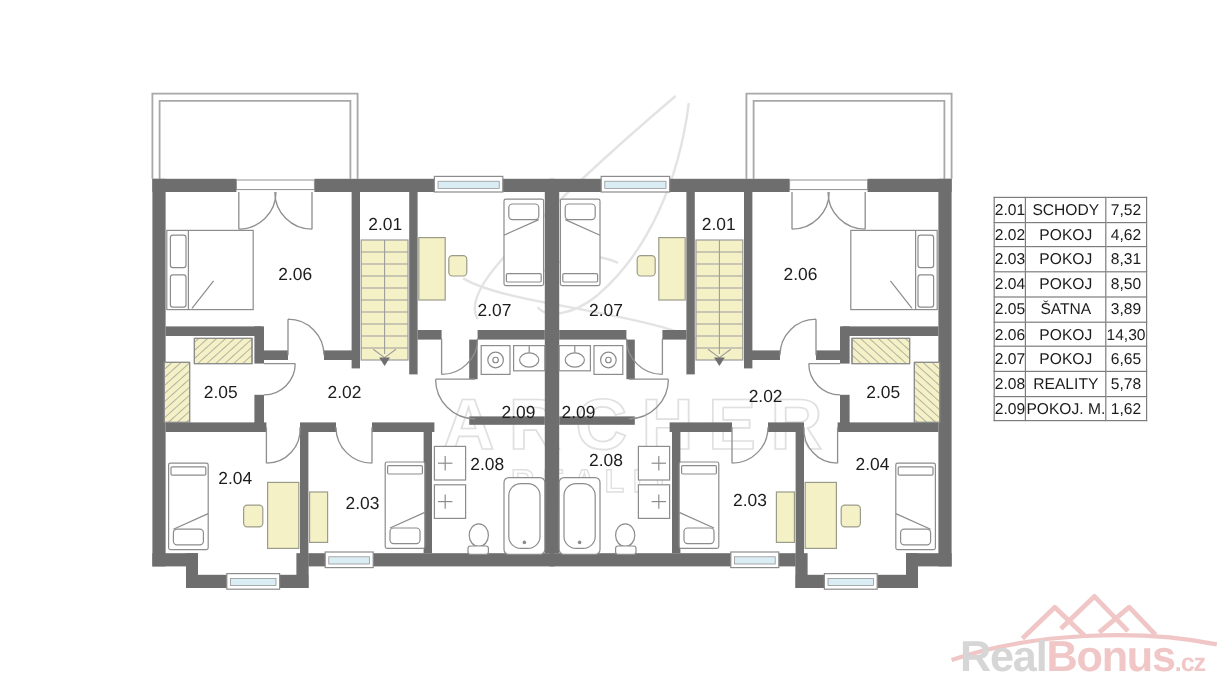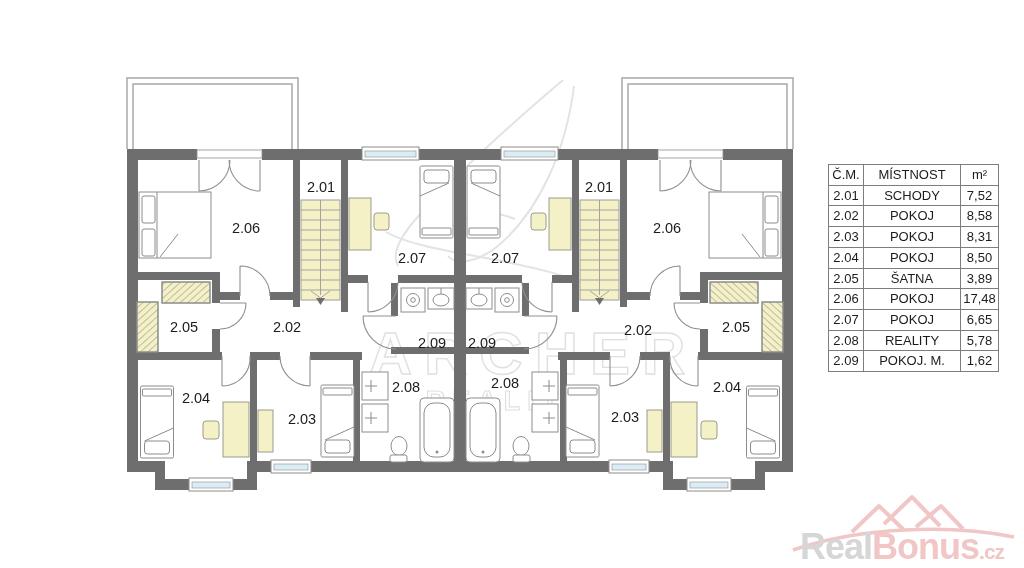--- a/index.html
+++ b/index.html
@@ -226,54 +226,49 @@
       <path d="M916,527 L941,506 L963,529"></path>
     </g>
     <path d="M793,550 C860,527 950,524 1014,537" fill="none" stroke="#f0c6c6" stroke-width="3.5"></path>
     <text class="logo-text" x="800" y="559"><tspan fill="#d6d6d6">Real</tspan><tspan fill="#f0c6c6">Bonus</tspan><tspan fill="#f0c6c6" font-size="21px">.cz</tspan></text>
   </g>
 </svg>
 
 <div class="legend">
   <table>
     <tbody>
-          <tr>
-      <th class="c1">Č.M.</th>
-      <th class="c2">MÍSTNOST</th>
-      <th class="c3">m²</th>
-    </tr>
     <tr>
       <td>2.01</td>
       <td>SCHODY</td>
       <td>7,52</td>
     </tr>
     <tr>
       <td>2.02</td>
       <td>POKOJ</td>
-      <td>8,58</td>
+      <td>4,62</td>
     </tr>
     <tr>
       <td>2.03</td>
       <td>POKOJ</td>
       <td>8,31</td>
     </tr>
     <tr>
       <td>2.04</td>
       <td>POKOJ</td>
       <td>8,50</td>
     </tr>
     <tr>
       <td>2.05</td>
       <td>ŠATNA</td>
       <td>3,89</td>
     </tr>
     <tr>
       <td>2.06</td>
       <td>POKOJ</td>
-      <td>17,48</td>
+      <td>14,30</td>
     </tr>
     <tr>
       <td>2.07</td>
       <td>POKOJ</td>
       <td>6,65</td>
     </tr>
     <tr>
       <td>2.08</td>
       <td>REALITY</td>
       <td>5,78</td>

